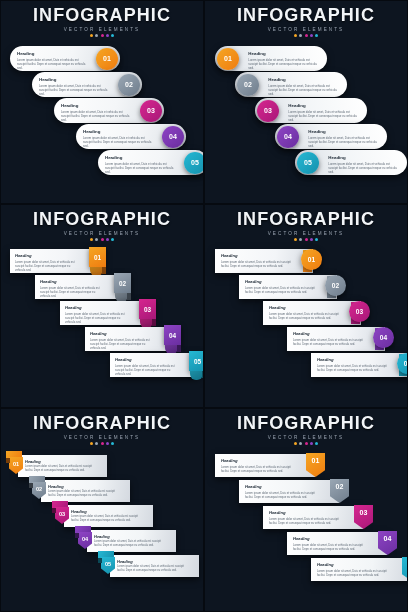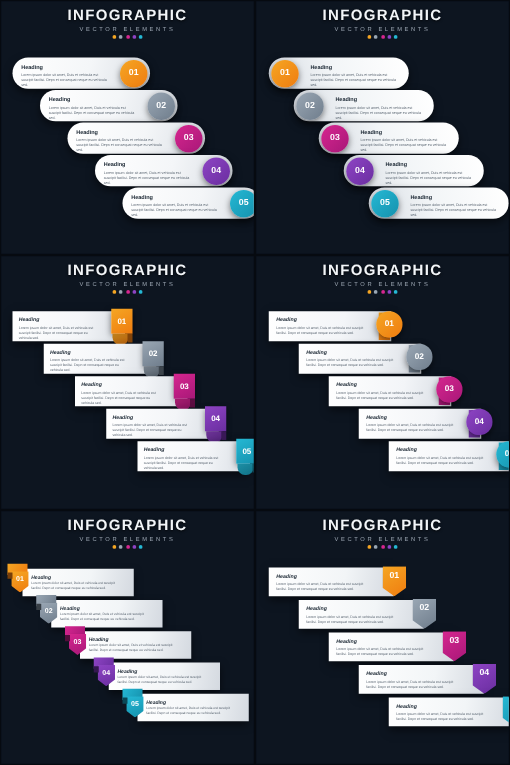--- a/index.html
+++ b/index.html
@@ -20,21 +20,21 @@
   .panel{
     position:relative;
     background:#0d1520;
     overflow:hidden;
     border:0.5px solid #060a10;
   }
 
   
   .hdr{ position:absolute; top:5px; left:0; width:100%; text-align:center; }
   .hdr .title{
-    font-size:12px; font-weight:bold; letter-spacing:1.1px;
+    font-size:18px; font-weight:bold; letter-spacing:1.1px;
     color:#f2f5f8; line-height:1;
     text-shadow:0 1px 2px rgba(0,0,0,.8);
   }
   .hdr .sub{
     font-size:4.6px; letter-spacing:2.1px; color:#9aa4b0;
     margin-top:2.5px;
   }
   .dots{ margin-top:2.5px; display:flex; justify-content:center; gap:2.2px; }
   .dots i{ width:3px; height:3px; border-radius:50%; display:block; }
 

